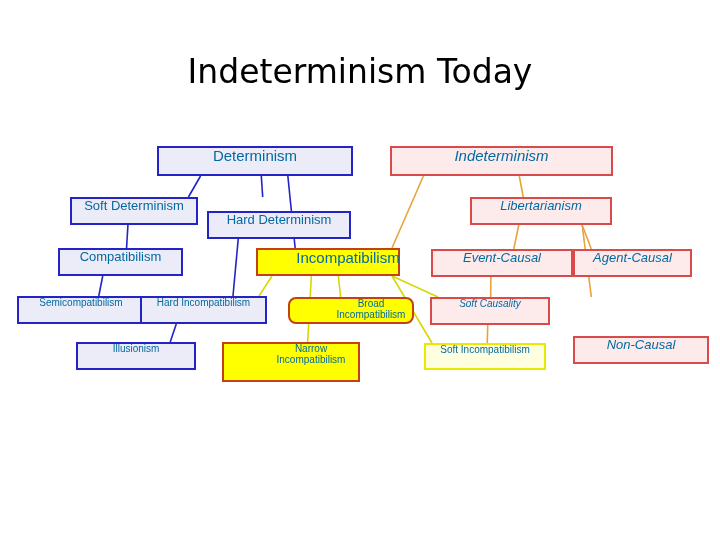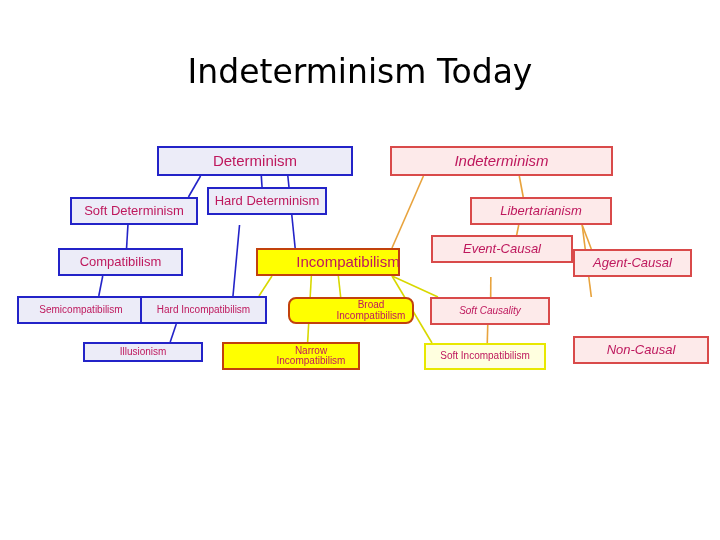--- a/index.html
+++ b/index.html
@@ -14,24 +14,24 @@
     position:absolute;left:0;top:52px;width:720px;text-align:center;
     font-size:33px;font-weight:400;color:#000000;letter-spacing:0px;
     font-family:"DejaVu Sans", sans-serif;
   }
 
   #canvas{position:absolute;left:0;top:0;width:720px;height:440px;}
   #links{position:absolute;left:0;top:0;width:720px;height:440px;}
 
   .node{
     position:absolute;box-sizing:border-box;
-    display:flex;align-items:center;justify-content:center;
+    display:flex;justify-content:center;
     text-align:center;line-height:1.05;
     font-family:"Liberation Sans", sans-serif;
-    color:#be185d;
+    color:#0369a1;
   }
   .n-blue{background:#eceCf8;border:2px solid #2323c8;}
   .n-red{background:#fdeaea;border:2px solid #d94a4a;font-style:italic;}
   .n-yellow{background:#ffff00;border:2px solid #c2410c;padding-left:40px;}
   .n-ivory{background:#ffffdf;border:2px solid #e8e800;}
 
   .fs-big{font-size:15px;}
   .fs-mid{font-size:13px;}
   .fs-sm{font-size:10px;}
 
@@ -67,54 +67,54 @@
         <line x1="490.825" y1="277" x2="490.675" y2="297" stroke="#e8a33d" stroke-width="1.6"></line>
         <line x1="487.75" y1="325" x2="487.25" y2="343" stroke="#e8a33d" stroke-width="1.6"></line>
       </svg>
     <div id="nodes">
         <div class="node n-blue fs-big" style="left: 157px; top: 146px; width: 196px; height: 30px;">
           <span>Determinism</span>
         </div>
         <div class="node n-blue fs-mid" style="left: 70px; top: 197px; width: 128px; height: 28px;">
           <span>Soft Determinism</span>
         </div>
-        <div class="node n-blue fs-mid" style="left: 207px; top: 187px; width: 120px; height: 28px;">
+        <div class="node n-blue fs-mid" style="left: 207px; top: 211px; width: 144px; height: 28px;">
           <span>Hard Determinism</span>
         </div>
         <div class="node n-blue fs-mid" style="left: 58px; top: 248px; width: 125px; height: 28px;">
           <span>Compatibilism</span>
         </div>
         <div class="node n-blue fs-sm" style="left: 17px; top: 296px; width: 128px; height: 28px;">
           <span>Semicompatibilism</span>
         </div>
         <div class="node n-blue fs-sm" style="left: 140px; top: 296px; width: 127px; height: 28px;">
           <span>Hard Incompatibilism</span>
         </div>
-        <div class="node n-blue fs-sm" style="left: 83px; top: 342px; width: 120px; height: 20px;">
+        <div class="node n-blue fs-sm" style="left: 76px; top: 342px; width: 120px; height: 28px;">
           <span>Illusionism</span>
         </div>
         <div class="node n-yellow fs-big" style="left: 256px; top: 248px; width: 144px; height: 28px;">
           <span>Incompatibilism</span>
         </div>
         <div class="node n-yellow fs-sm" style="left: 288px; top: 297px; width: 126px; height: 27px; border-radius: 8px;">
           <span>Broad Incompatibilism</span>
         </div>
-        <div class="node n-yellow fs-sm" style="left: 222px; top: 342px; width: 138px; height: 28px;">
+        <div class="node n-yellow fs-sm" style="left: 222px; top: 342px; width: 138px; height: 40px;">
           <span>Narrow Incompatibilism</span>
         </div>
         <div class="node n-ivory fs-sm" style="left: 424px; top: 343px; width: 122px; height: 27px;">
           <span>Soft Incompatibilism</span>
         </div>
         <div class="node n-red fs-big" style="left: 390px; top: 146px; width: 223px; height: 30px;">
           <span>Indeterminism</span>
         </div>
         <div class="node n-red fs-mid" style="left: 470px; top: 197px; width: 142px; height: 28px;">
           <span>Libertarianism</span>
         </div>
-        <div class="node n-red fs-mid" style="left: 431px; top: 235px; width: 142px; height: 28px;">
+        <div class="node n-red fs-mid" style="left: 431px; top: 249px; width: 142px; height: 28px;">
           <span>Event-Causal</span>
         </div>
         <div class="node n-red fs-mid" style="left: 573px; top: 249px; width: 119px; height: 28px;">
           <span>Agent-Causal</span>
         </div>
         <div class="node n-red fs-sm" style="left: 430px; top: 297px; width: 120px; height: 28px;">
           <span>Soft Causality</span>
         </div>
         <div class="node n-red fs-mid" style="left: 573px; top: 297px; width: 136px; height: 28px; margin-top: 39px;">
           <span>Non-Causal</span>

